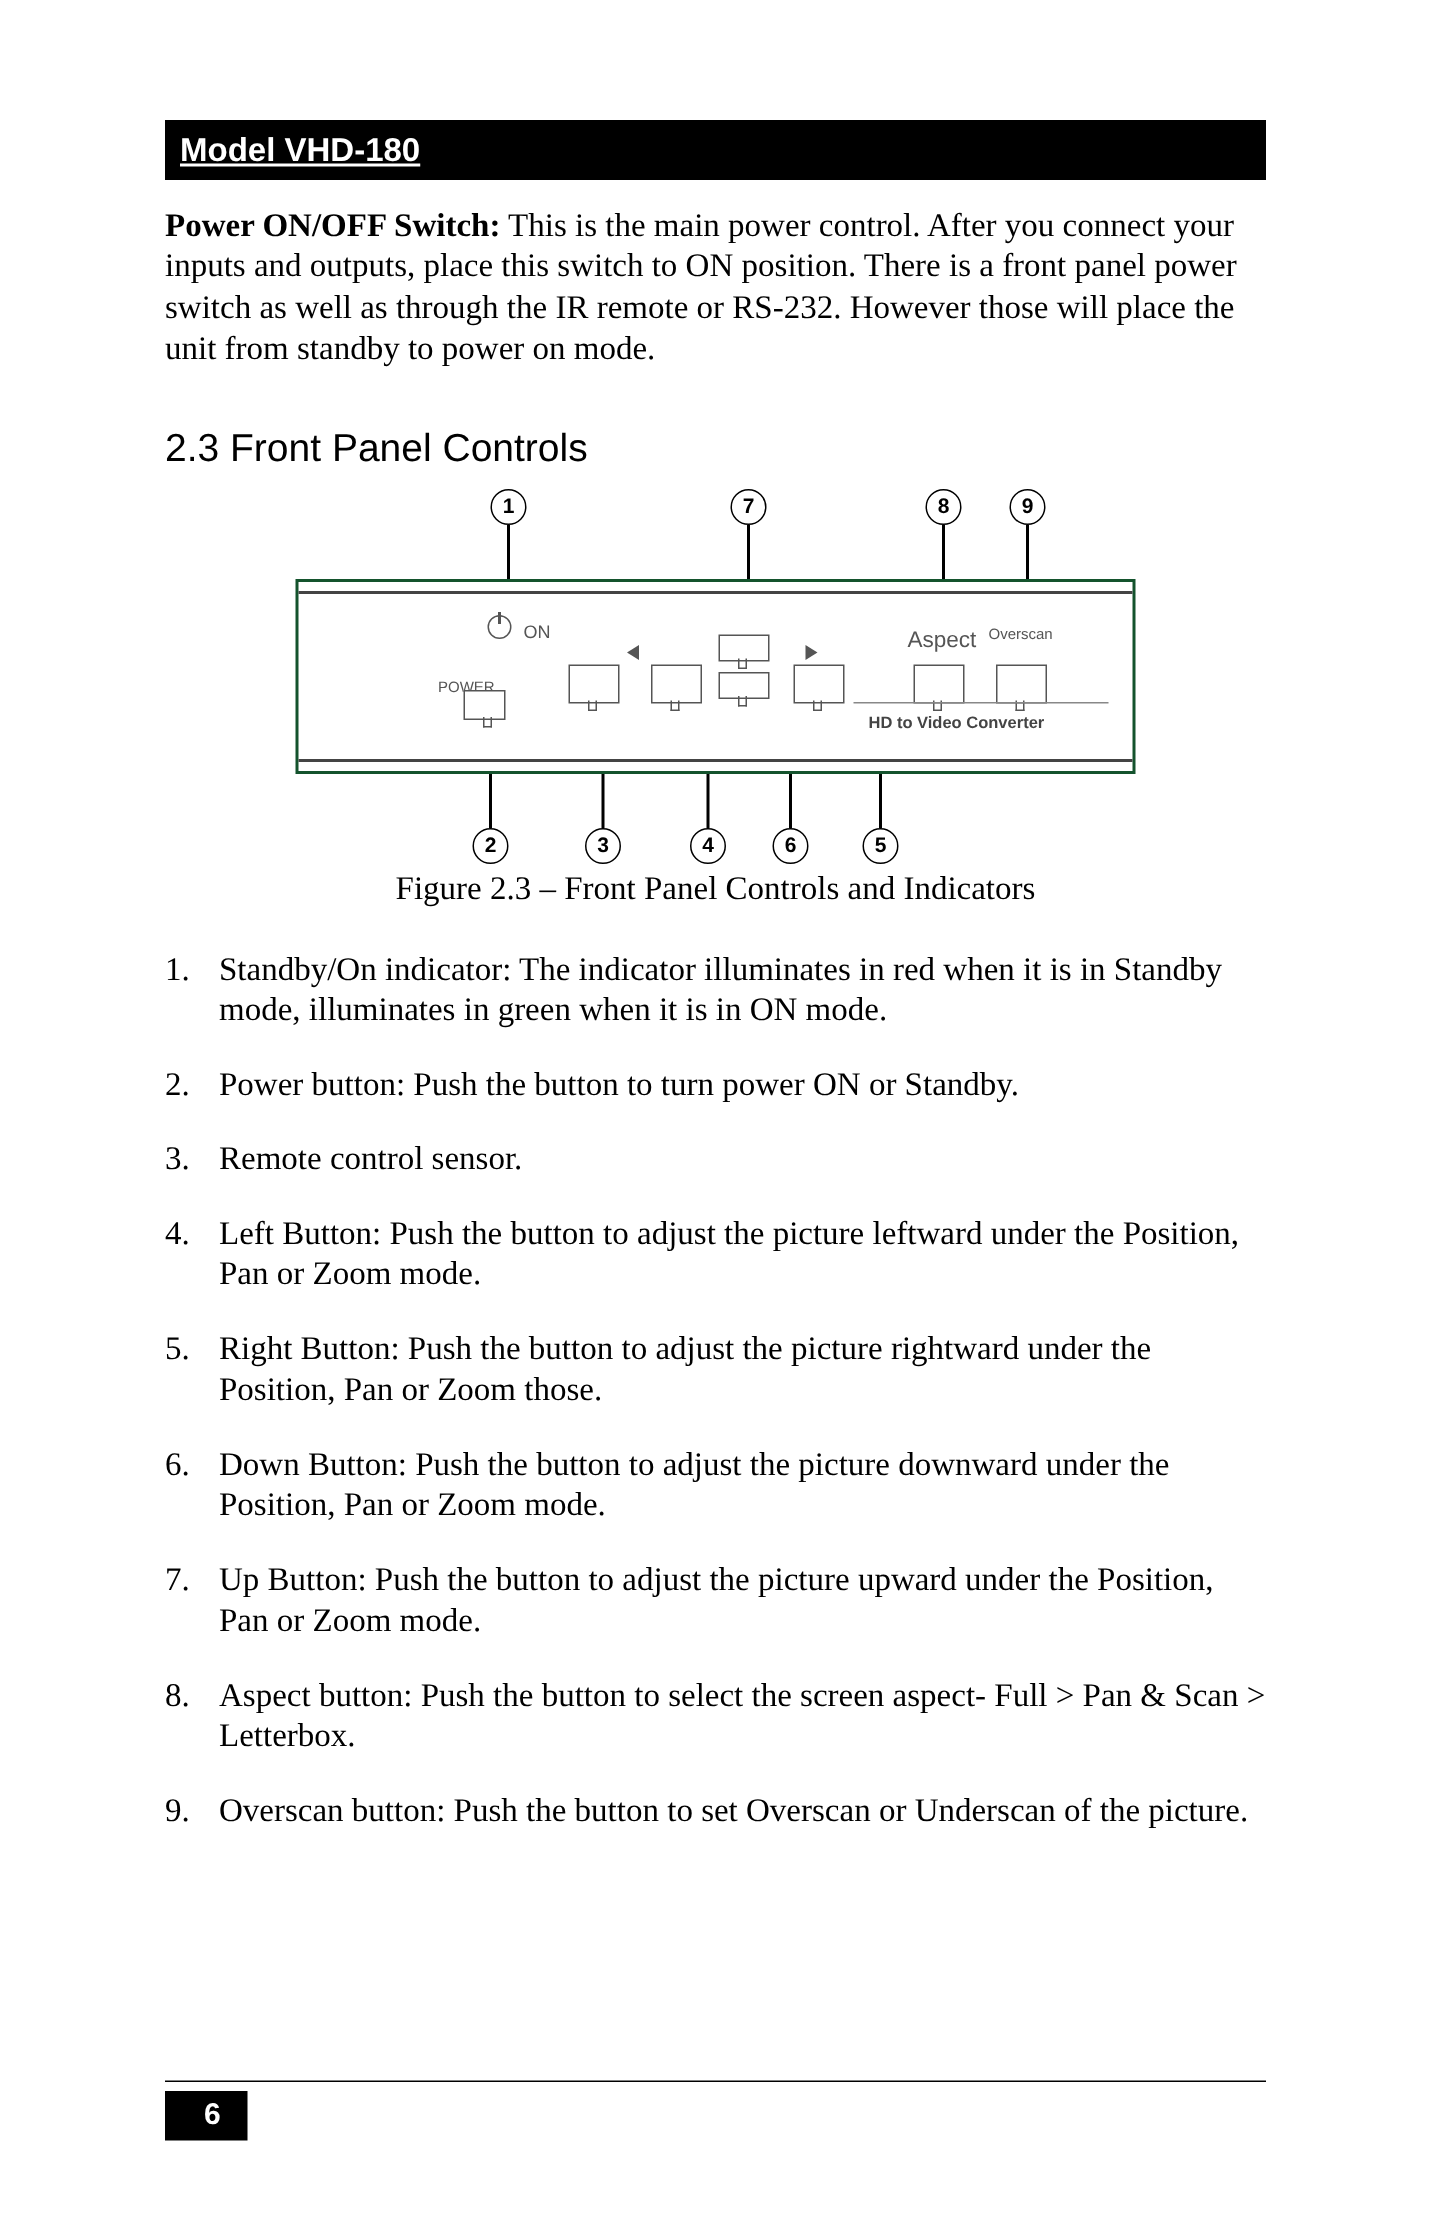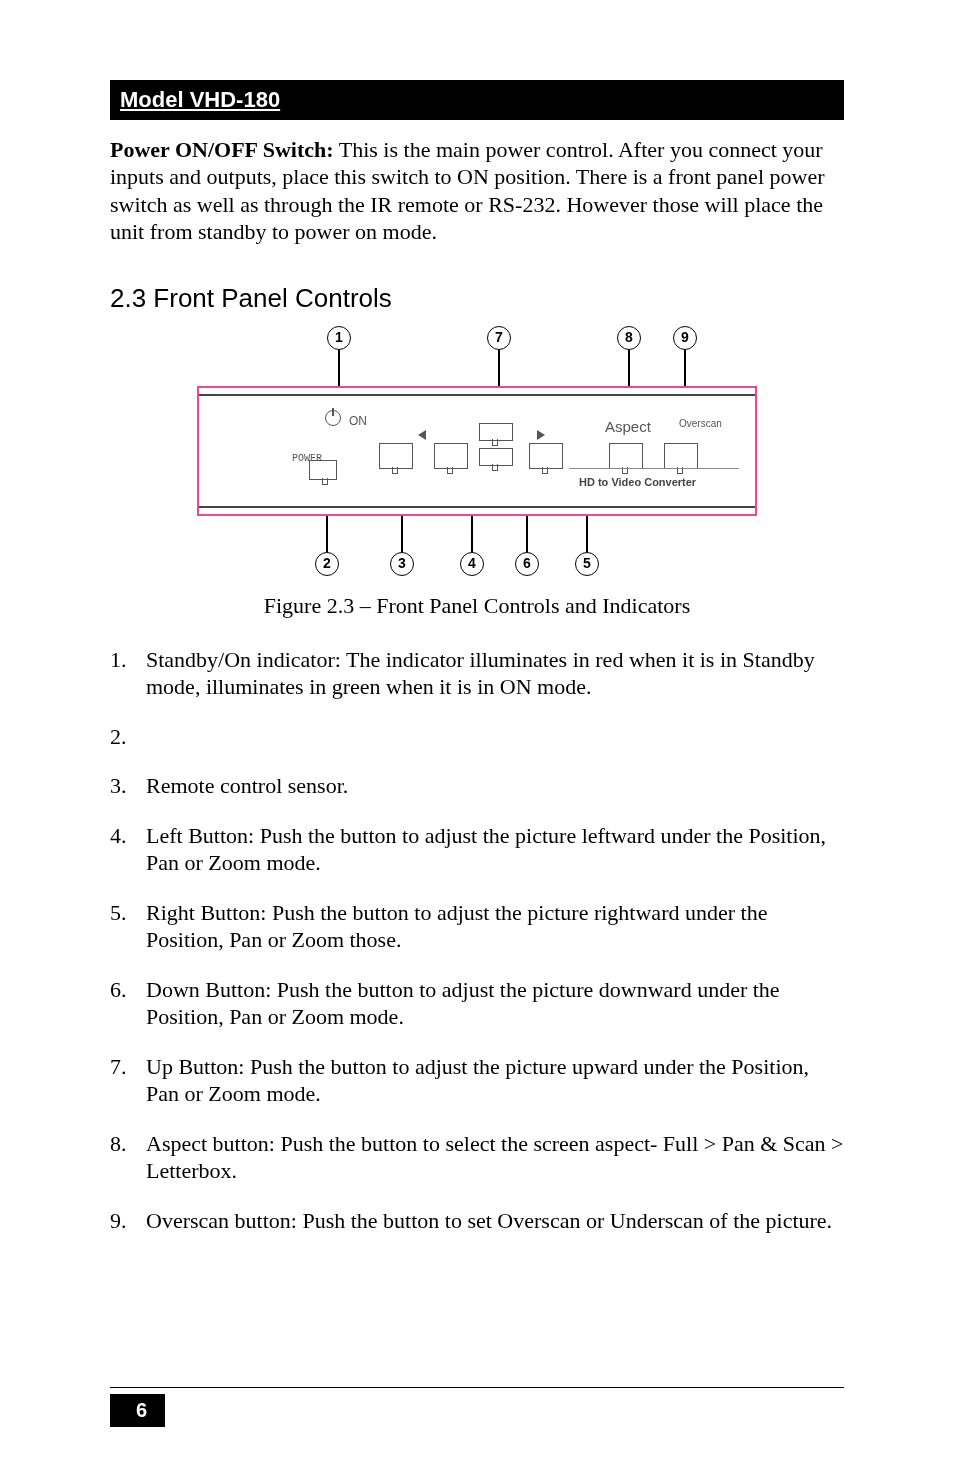--- a/index.html
+++ b/index.html
@@ -64,32 +64,32 @@
   .ct7 { left: 290px; }
   .ct8 { left: 420px; }
   .ct9 { left: 476px; }
   .cb2 { left: 118px; }
   .cb3 { left: 193px; }
   .cb4 { left: 263px; }
   .cb6 { left: 318px; }
   .cb5 { left: 378px; }
   .panel {
     position: absolute; top: 60px; left: 0; right: 0; height: 130px;
-    border: 2px solid #ec4899;
+    border: 2px solid #14532d;
     text-align: right;
   }
   .panel::before, .panel::after {
     content: ""; position: absolute; left: 0; right: 0; height: 2px; background: #444;
   }
   .panel::before { top: 6px; }
   .panel::after { bottom: 6px; }
   .onlabel { position:absolute; top:26px; left:150px; font-size:12px; color:#555;}
-  .powerlabel { position:absolute; top:65px; left:93px; font-size:10px; color:#555;font-family:Liberation Mono, monospace;}
+  .powerlabel { position:absolute; top:65px; left:93px; font-size:10px; color:#555;}
   .aspectlabel { position:absolute; top:30px; left:406px; font-size:15px; color:#555;}
-  .overscanlabel { position:absolute; top:30px; left:460px; font-size:10px; color:#555;margin-left:20px;}
+  .overscanlabel { position:absolute; top:30px; left:460px; font-size:10px; color:#555;}
   .hdlabel { position:absolute; top:88px; left:380px; font-size:11px; font-weight:bold; color:#444;}
   .pwricon {
     position:absolute; top:22px; left:126px;
     width:16px; height:16px; border:1.5px solid #555; border-radius:50%;
   }
   .pwricon::after { content:""; position:absolute; left:6px; top:-3px; width:2px; height:8px; background:#555;}
   .btn {
     position:absolute; border:1.5px solid #555; background:#fff;
     width:28px; height:20px;
   }
@@ -98,21 +98,21 @@
   .b-blank { top:55px; left:180px; width:34px; height:26px;}
   .b-left { top:55px; left:235px; width:34px; height:26px;}
   .b-up   { top:35px; left:280px; width:34px; height:18px;}
   .b-down { top:60px; left:280px; width:34px; height:18px;}
   .b-right{ top:55px; left:330px; width:34px; height:26px;}
   .b-aspect{ top:55px; left:410px; width:34px; height:26px;}
   .b-over { top:55px; left:465px; width:34px; height:26px;}
   .tri-l { position:absolute; top:42px; left:219px; width:0;height:0;border-top:5px solid transparent;border-bottom:5px solid transparent;border-right:8px solid #555;}
   .tri-r { position:absolute; top:42px; left:338px; width:0;height:0;border-top:5px solid transparent;border-bottom:5px solid transparent;border-left:8px solid #555;}
   .hdline { position:absolute; top:80px; left:370px; right:16px; height:1px; background:#888;}
-  .caption { text-align: center; font-size: 22px; margin-top: 16px; margin-bottom: 16px; }
+  .caption { text-align: center; font-size: 22px; margin-top: 2px; margin-bottom: 16px; }
   ol.items { list-style: none; padding: 0; margin: 0; }
   ol.items li { display: flex; margin-bottom: 22px; }
   ol.items .num { width: 36px; flex-shrink: 0; }
   .footer {
     position: absolute; bottom: 48px; left: 110px; right: 110px;
   }
   .footer hr { border: none; border-top: 1.5px solid #000; margin-bottom: 6px; }
   .pagebox {
     background: #000; color: #fff; font-family: Arial, sans-serif;
     font-weight: bold; font-size: 20px;
@@ -194,20 +194,21 @@
   <div class="caption">Figure 2.3 – Front Panel Controls and Indicators</div>
 </div>
 
 <ol class="items">
   <li>
       <span class="num">1.</span>
       <span>Standby/On indicator: The indicator illuminates in red when it is in Standby mode, illuminates in green when it is in ON mode.</span>
     </li>
   <li>
       <span class="num">2.</span>
+      <span>Power button: Push the button to turn power ON or Standby.</span>
     </li>
   <li>
       <span class="num">3.</span>
       <span>Remote control sensor.</span>
     </li>
   <li>
       <span class="num">4.</span>
       <span>Left Button: Push the button to adjust the picture leftward under the Position, Pan or Zoom mode.</span>
     </li>
   <li>

